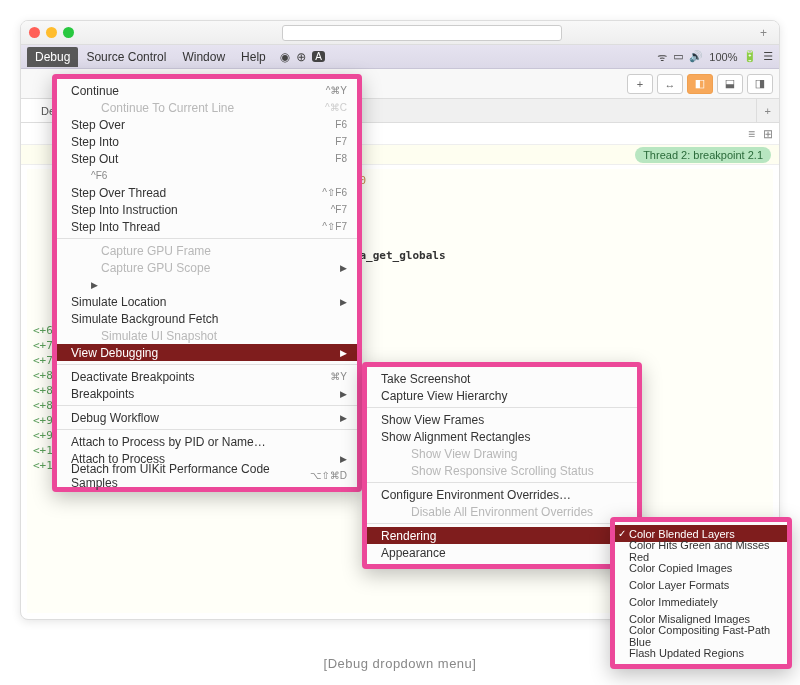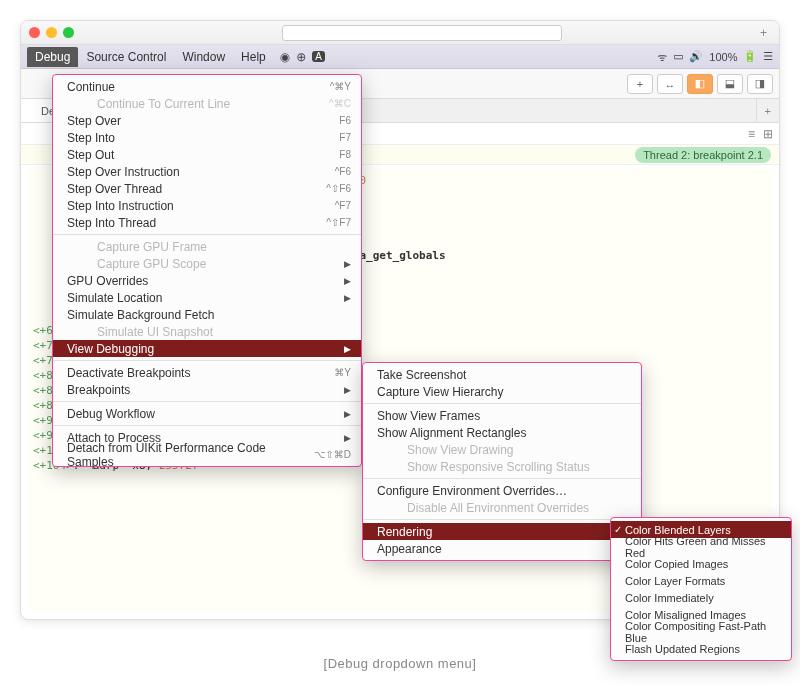--- a/index.html
+++ b/index.html
@@ -26,21 +26,21 @@
 .iconbar { height: 22px; border-bottom: 1px solid #eee; display: flex; align-items: center; justify-content: flex-end; padding: 0 6px; gap: 8px; color: #888; font-size: 12px; }
 .thread { height: 20px; background: #fefef0; border-bottom: 1px solid #eee; display: flex; align-items: center; justify-content: flex-end; padding: 0 8px; }
 .thread .badge { background: #b8e6c1; color: #2a6b3a; padding: 2px 8px; border-radius: 8px; font-size: 11px; }
 .code { position: absolute; top: 148px; left: 6px; right: 6px; bottom: 6px; background: #fffff8; font-family: "SF Mono", Menlo, monospace; font-size: 11px; line-height: 15px; color: #333; padding: 4px 6px; overflow: hidden; white-space: pre; }
 .code .addr { color: #5a9e5a; }
 .code .mnem { color: #333; }
 .code .hex { color: #c78a4a; }
 .code .sym { color: #333; font-weight: bold; }
 .code .cmt { color: #888; }
 
-.menu { position: absolute; background: #fcfcfc; border: 1px solid #ec4899; border-radius: 4px; box-shadow: 0 6px 20px rgba(0,0,0,0.25); font-size: 12px; color: #333; padding: 3px 0; }
+.menu { position: absolute; background: #fcfcfc; border: 5px solid #ec4899; border-radius: 4px; box-shadow: 0 6px 20px rgba(0,0,0,0.25); font-size: 12px; color: #333; padding: 3px 0; }
 .menu .row { display: flex; align-items: center; padding: 2px 10px 2px 14px; height: 17px; cursor: pointer; position: relative; }
 .menu .row .lbl { flex: 1; }
 .menu .row .sc { color: #888; font-size: 10px; margin-left: 20px; }
 .menu .row .arr { font-size: 9px; color: #555; margin-left: 20px; }
 .menu .row .chk { position: absolute; left: 3px; font-size: 10px; }
 .menu .row.disabled { color: #b8b8b8; margin-left: 30px; }
 .menu .row.disabled .sc { color: #ccc; }
 .menu .row.hl { background: #7f1d1d; color: #fff; }
 .menu .row.hl .sc, .menu .row.hl .arr, .menu .row.hl .chk { color: #fff; }
 .menu .sep { height: 1px; background: #e0e0e0; margin: 3px 0; }
@@ -143,21 +143,20 @@
     </div>
     <div class="row">
       <span class="lbl">Step Into</span>
       <span class="sc">F7</span>
     </div>
     <div class="row">
       <span class="lbl">Step Out</span>
       <span class="sc">F8</span>
     </div>
     <div class="row">
-      <span class="lbl">Step Over Instruction</span>
       <span class="sc">^F6</span>
     </div>
     <div class="row">
       <span class="lbl">Step Over Thread</span>
       <span class="sc">^⇧F6</span>
     </div>
     <div class="row">
       <span class="lbl">Step Into Instruction</span>
       <span class="sc">^F7</span>
     </div>
@@ -167,21 +166,20 @@
     </div>
     <div class="sep"></div>
     <div class="row disabled">
       <span class="lbl">Capture GPU Frame</span>
     </div>
     <div class="row disabled">
       <span class="lbl">Capture GPU Scope</span>
       <span class="arr">▶</span>
     </div>
     <div class="row">
-      <span class="lbl">GPU Overrides</span>
       <span class="arr">▶</span>
     </div>
     <div class="row">
       <span class="lbl">Simulate Location</span>
       <span class="arr">▶</span>
     </div>
     <div class="row">
       <span class="lbl">Simulate Background Fetch</span>
     </div>
     <div class="row disabled">
@@ -199,20 +197,23 @@
     <div class="row">
       <span class="lbl">Breakpoints</span>
       <span class="arr">▶</span>
     </div>
     <div class="sep"></div>
     <div class="row">
       <span class="lbl">Debug Workflow</span>
       <span class="arr">▶</span>
     </div>
     <div class="sep"></div>
+    <div class="row">
+      <span class="lbl">Attach to Process by PID or Name…</span>
+    </div>
     <div class="row">
       <span class="lbl">Attach to Process</span>
       <span class="arr">▶</span>
     </div>
     <div class="row">
       <span class="lbl">Detach from UIKit Performance Code Samples</span>
       <span class="sc">⌥⇧⌘D</span>
     </div>
   </div>
 

